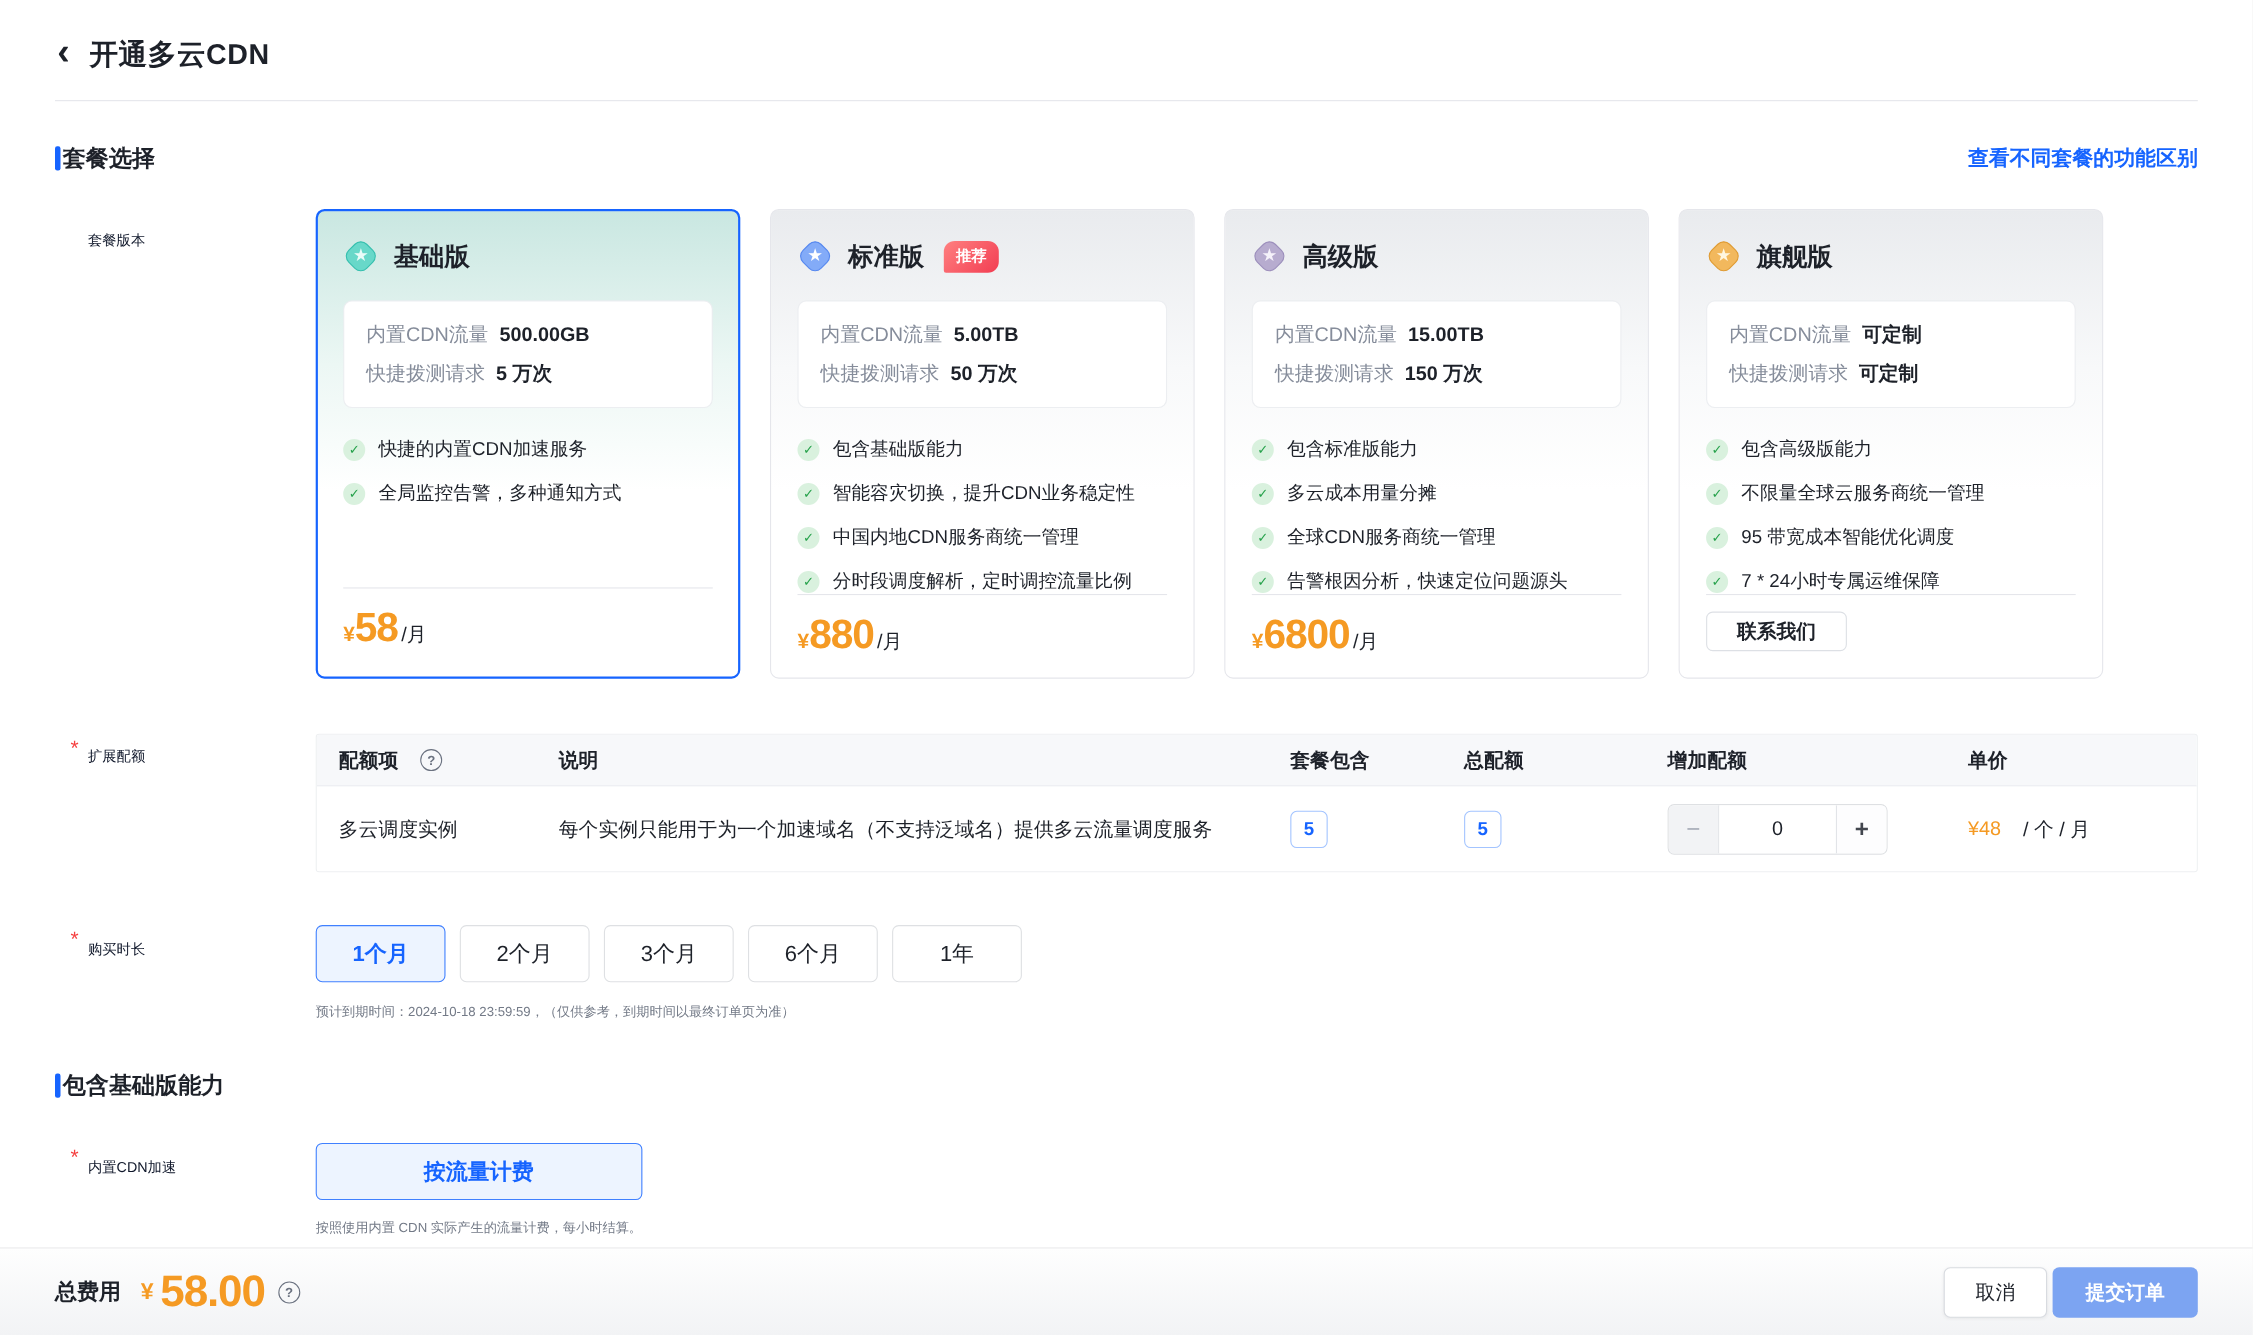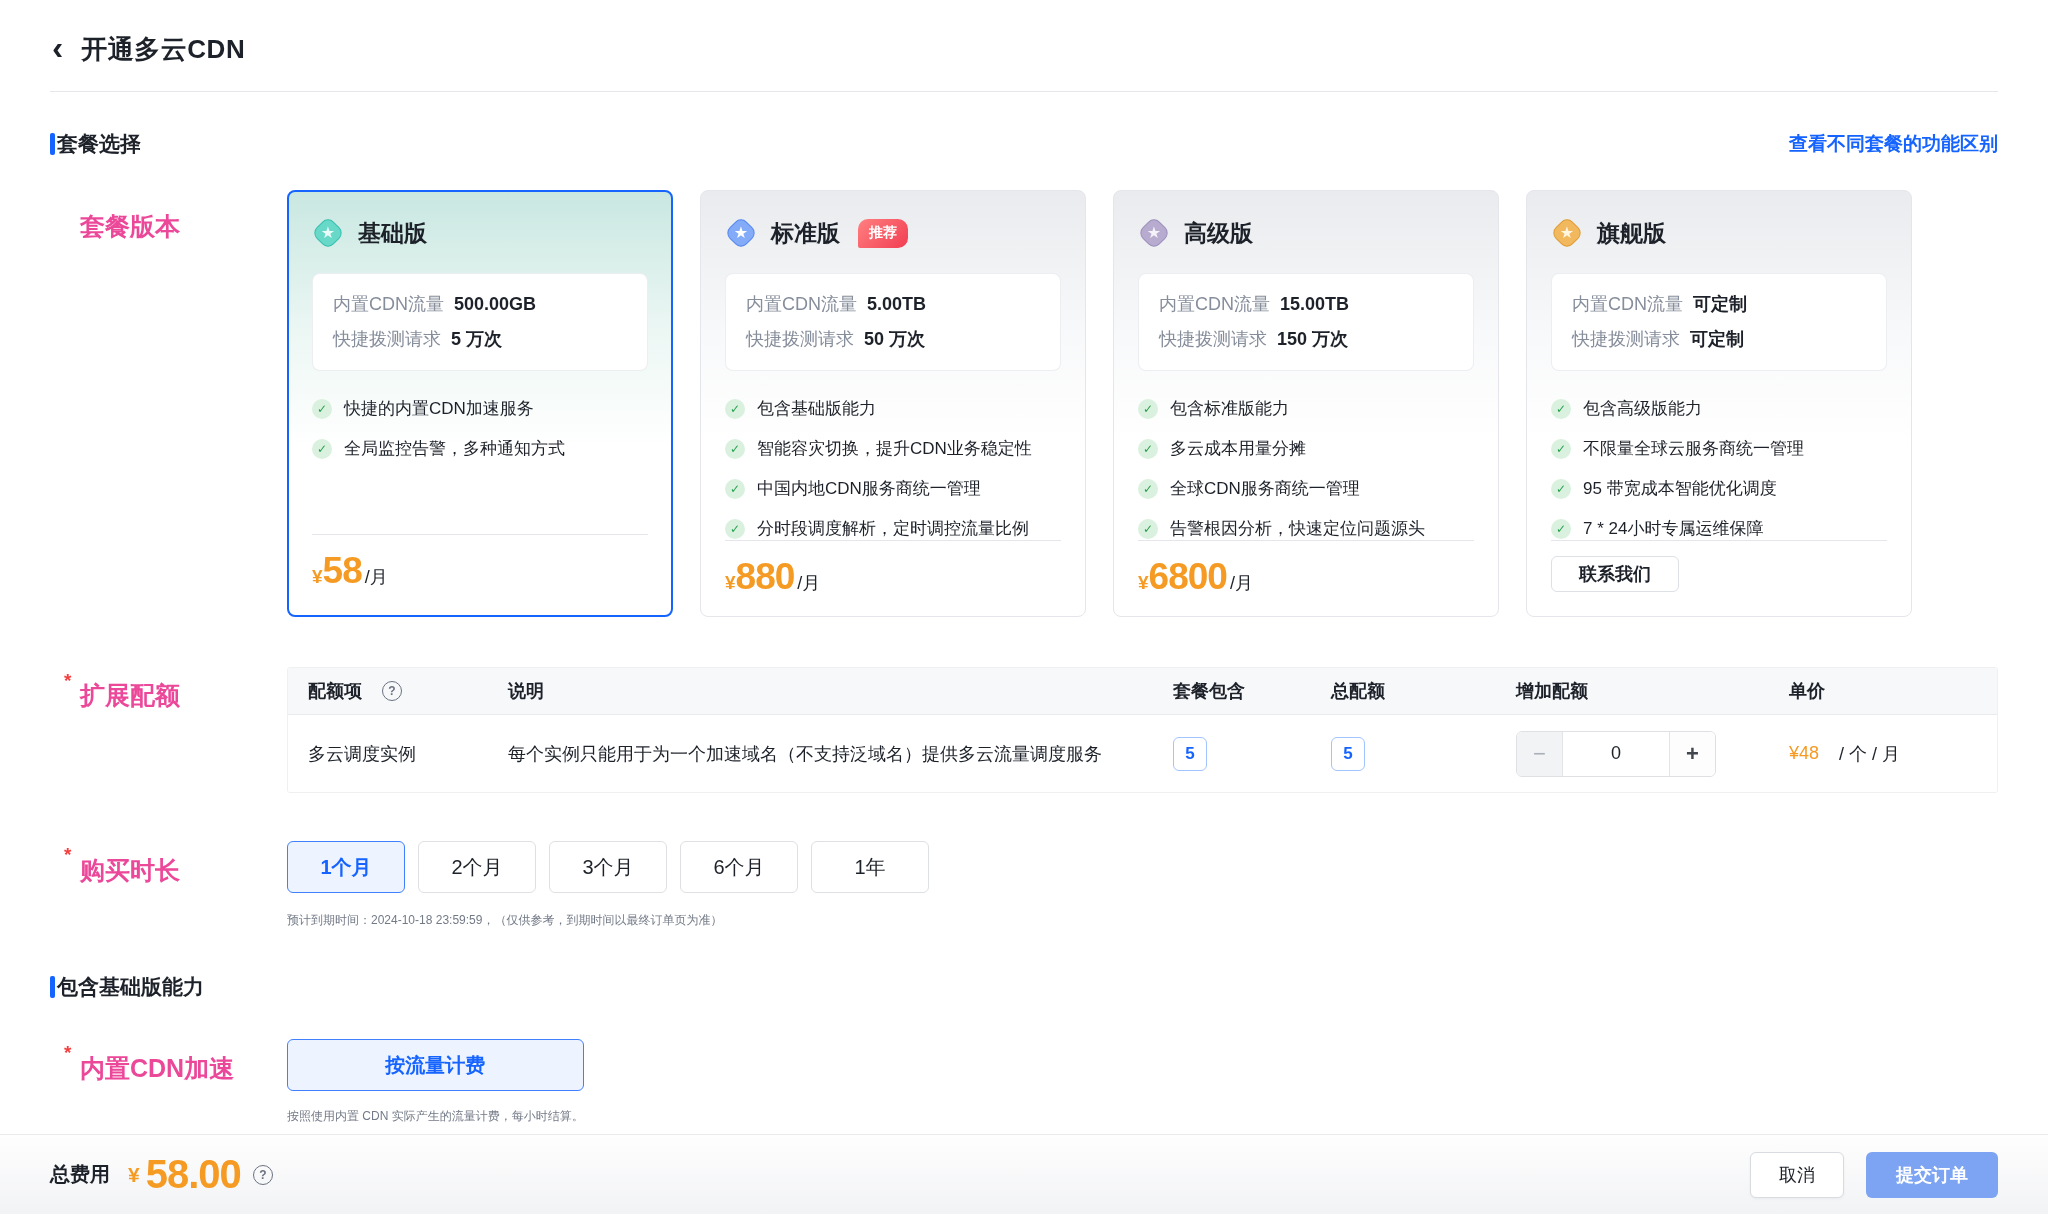--- a/index.html
+++ b/index.html
@@ -18,21 +18,21 @@
   .content { padding:0 50px; }
 
   
   .section-head { display:flex; justify-content:space-between; align-items:center; margin-top:38px; }
   .section-title { display:flex; align-items:center; gap:2px; font-size:21px; font-weight:700; }
   .accent-bar { width:5px; height:22px; background:#1664ff; border-radius:2px; }
   .link { color:#1664ff; font-size:19px; font-weight:700; cursor:pointer; }
 
   
   .form-row { display:flex; align-items:flex-start; }
-  .form-label { width:237px; flex:none; font-size:25px; color:#ec4899; padding-left:30px; position:relative;font-weight:bold; }
+  .form-label { width:237px; flex:none; font-size:13px; color:#0f172a; padding-left:30px; position:relative; }
   .form-label.required::before { content:"*"; color:#f53f3f; position:absolute; left:14px; top:3px; font-size:19px; }
 
   
   .plans-row { margin-top:32px; }
   .plans-row .form-label { padding-top:20px; }
   .plans { display:flex; gap:27px; }
   .plan-card {
     width:386px; height:427px; border:1px solid #e5e6eb; border-radius:8px;
     background:linear-gradient(180deg, #e9ebee 0%, #f8f9fa 34%, #ffffff 60%);
     padding:26px 24px 24px 24px; display:flex; flex-direction:column; cursor:pointer; position:relative;
@@ -109,21 +109,21 @@
   .cdn-row .form-label { padding-top:13px; }
 
   
   .footer { position:absolute; left:0; right:0; bottom:0; height:80px;
     background:linear-gradient(180deg, #fefefe 0%, #f2f3f5 100%);
     border-top:1px solid #e9eaec; display:flex; align-items:center; padding:0 50px; }
   .total-label { font-size:20px; font-weight:700; }
   .total-cur { color:#f59a23; font-size:21px; font-weight:700; margin-left:18px; }
   .total-num { color:#f59a23; font-size:40px; font-weight:700; margin-left:6px; letter-spacing:-1px; }
   .footer .help-circle { margin-left:12px; }
-  .footer-actions { margin-left:auto; display:flex; gap:22px; }
+  .footer-actions { margin-left:auto; display:flex; gap:5px; }
   .btn { height:46px; border-radius:6px; display:flex; align-items:center; justify-content:center; font-size:18px; cursor:pointer; }
   .btn-cancel { width:94px; background:#fff; border:1px solid #d8dbe0; color:#1d2129; box-shadow:0 1px 3px rgba(0,0,0,0.05); }
   .btn-submit { width:132px; background:#7ca4f2; color:#fff; font-weight:600; }
 </style>
 </head>
 <body>
 
 <div class="page">
 
   <div class="topbar">

